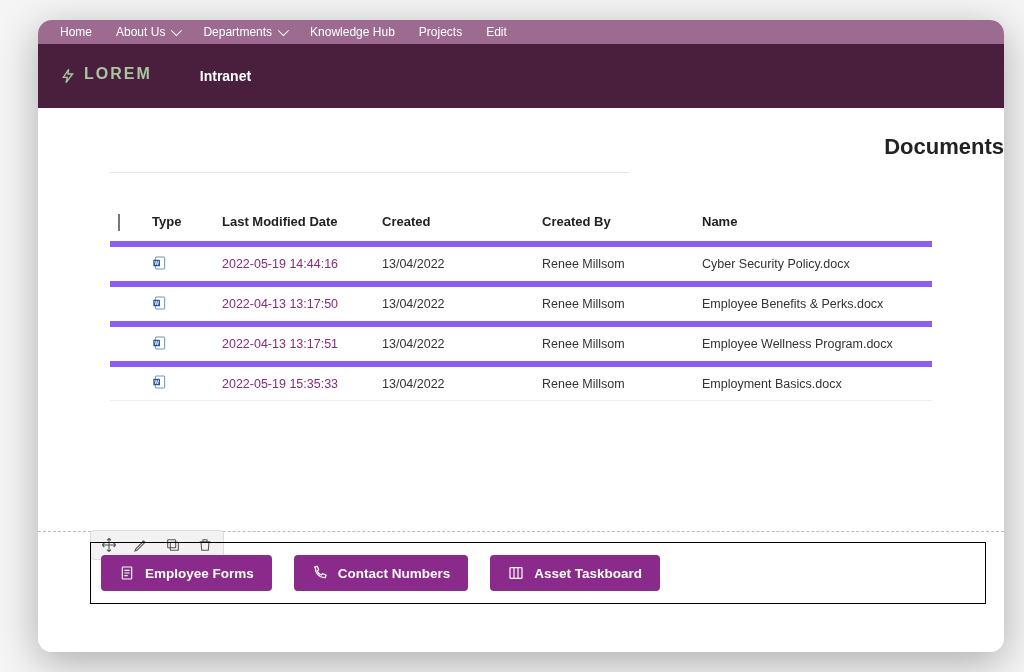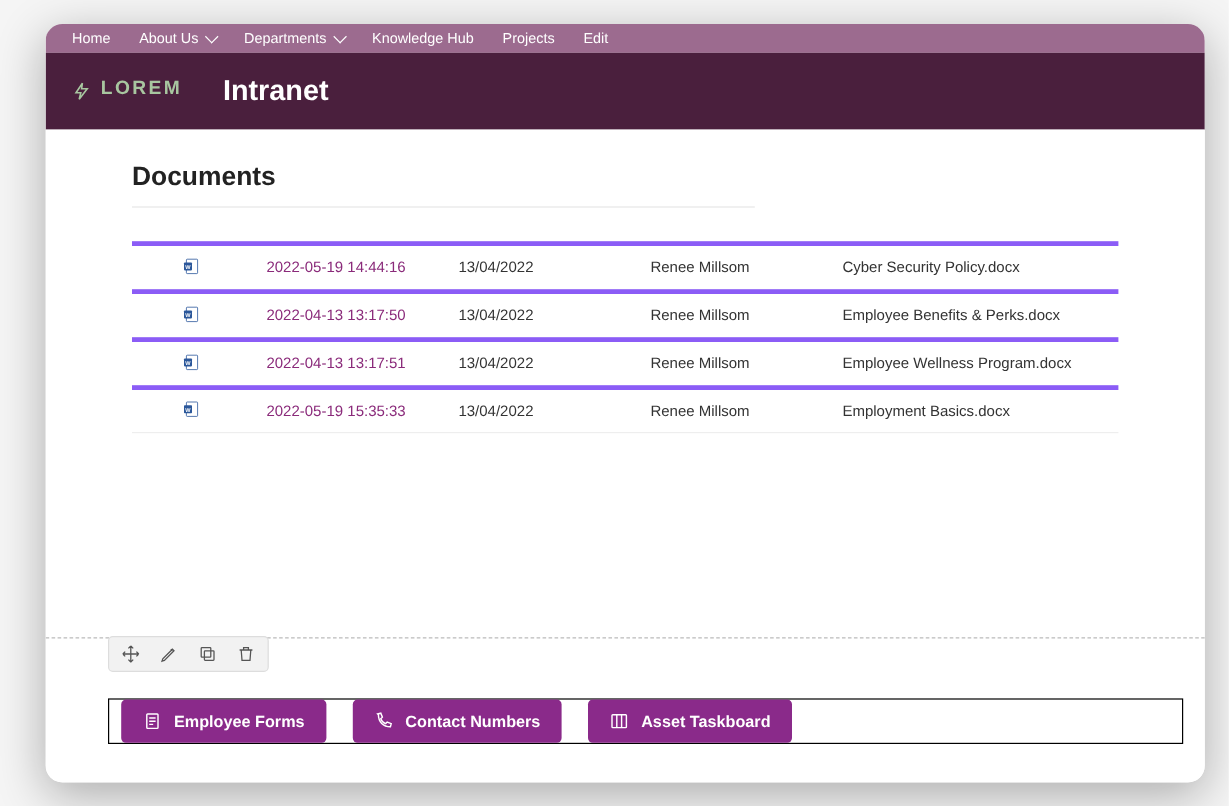--- a/index.html
+++ b/index.html
@@ -4,37 +4,37 @@
 <style>
   * { box-sizing: border-box; margin: 0; padding: 0; }
   body { font-family: "Segoe UI", Arial, sans-serif; background: #f5f5f5; width: 1024px; height: 672px; overflow: hidden; position: relative; }
   .window { position: absolute; top: 20px; left: 38px; right: 20px; bottom: 20px; background: #fff; border-radius: 14px; overflow: hidden; box-shadow: 0 10px 40px rgba(0,0,0,0.3); display:flex; flex-direction:column; }
   .topnav { background: #9c6b8f; display: flex; align-items: center; padding: 0 22px; height: 24px; gap: 24px; }
   .topnav-item { color: #fff; font-size: 12px; display:flex; align-items:center; gap:6px; cursor:pointer; }
   .chev { width:8px; height:8px; border-right:1.5px solid #fff; border-bottom:1.5px solid #fff; transform: rotate(45deg) translateY(-2px); display:inline-block;}
   .brandbar { background: #4a1f3d; height: 64px; display:flex; align-items:center; padding: 0 22px; gap: 30px; }
   .logo { display:flex; align-items:flex-start; gap:8px; color:#a8c6a0; font-weight:800; letter-spacing:2px; font-size:16px;}
   .bolt { width:16px; height:22px; }
-  .sitetitle { color:#fff; font-size:24px; font-weight:600; margin-left:4px;}
+  .sitetitle { color:#fff; font-size:14px; font-weight:600; margin-left:18px;}
   .content { flex:1; background:#fff; padding: 26px 0 0 72px; position:relative; }
-  .page-title { font-size: 22px; font-weight:700; color:#222; margin-bottom:10px; }
+  .page-title { font-size: 22px; font-weight:700; color:#222; margin-bottom:10px;text-align:right; }
   .hr { border:none; border-top:1px solid #e6e6e6; margin: 12px 0 28px 0; width: 58%; }
   .table { width: 92%; }
   .thead, .trow { display:grid; grid-template-columns: 42px 70px 160px 160px 160px 1fr; align-items:center; height: 40px; }
   .thead { font-weight:700; color:#222; font-size:13px; }
   .thead .expand-chev { width:10px; height:10px; border-right:2px solid #777; border-bottom:2px solid #777; transform: rotate(45deg); margin-left:8px;}
-  .trow { border-top:4px solid #8b5cf6; font-size:12.5px; color:#333; }
+  .trow { border-top:6px solid #8b5cf6; font-size:12.5px; color:#333; }
   .trow:last-child { border-bottom:1px solid #eee; }
   .docicon { width:16px; height:16px; display:inline-block; position:relative; }
   .docicon svg { width:16px; height:16px; }
   .modified { color:#8a2a7a; }
   .sep-dashed { position:absolute; left:0; right:0; bottom:120px; border-top:1px dashed #bbb; }
   .edit-toolbar { position:absolute; bottom:92px; left:52px; background:#f2f2f2; border:1px solid #ddd; border-radius:4px; padding:4px 8px; display:flex; gap:12px; align-items:center; }
   .tb-btn { width:20px; height:20px; display:flex; align-items:center; justify-content:center; cursor:pointer; color:#555;}
-  .button-section { position:absolute; bottom:32px; left:52px; right:18px; border:1px solid #000; padding: 0 10px; display:flex; gap:22px; }
+  .button-section { position:absolute; bottom:48px; left:52px; right:18px; border:1px solid #000; padding: 12px 10px; display:flex; gap:22px; }
   .action-btn { background:#8a2a8a; color:#fff; border:none; border-radius:4px; padding: 10px 18px; font-size:13.5px; font-weight:700; display:flex; align-items:center; gap:10px; cursor:pointer; }
   .action-btn svg { width:16px; height:16px; }
 </style>
 </head>
 <body>
 
 <div class="window">
 
   <div class="topnav">
     <div class="topnav-item">
@@ -67,20 +67,28 @@
       <span>LOREM</span>
     </div>
     <div class="sitetitle">Intranet</div>
   </div>
 
   <div class="content">
     <div class="page-title">Documents</div>
     <hr class="hr">
 
     <div class="table">
+      <div class="thead">
+        <div><span class="expand-chev"></span></div>
+        <div>Type</div>
+        <div>Last Modified Date</div>
+        <div>Created</div>
+        <div>Created By</div>
+        <div>Name</div>
+      </div>
 
       <div class="trow">
         <div></div>
         <div><span class="docicon"><svg viewBox="0 0 24 24">
                 <rect x="5" y="3" width="14" height="18" rx="1" fill="#fff" stroke="#2b579a"></rect>
                 <rect x="2" y="7" width="10" height="10" rx="1" fill="#2b579a"></rect>
                 <text x="7" y="15" font-size="7" fill="#fff" text-anchor="middle" font-weight="bold">W</text>
               </svg></span></div>
         <div class="modified">2022-05-19 14:44:16</div>
         <div>13/04/2022</div>

